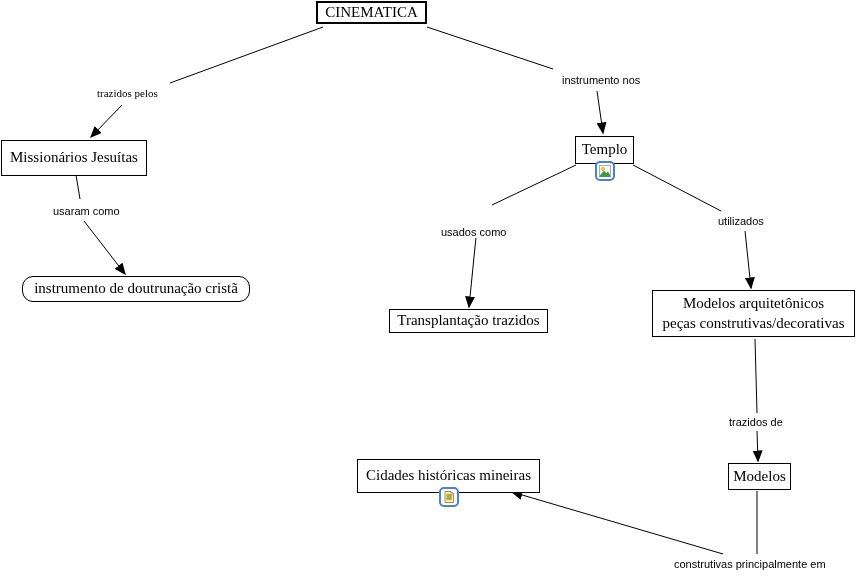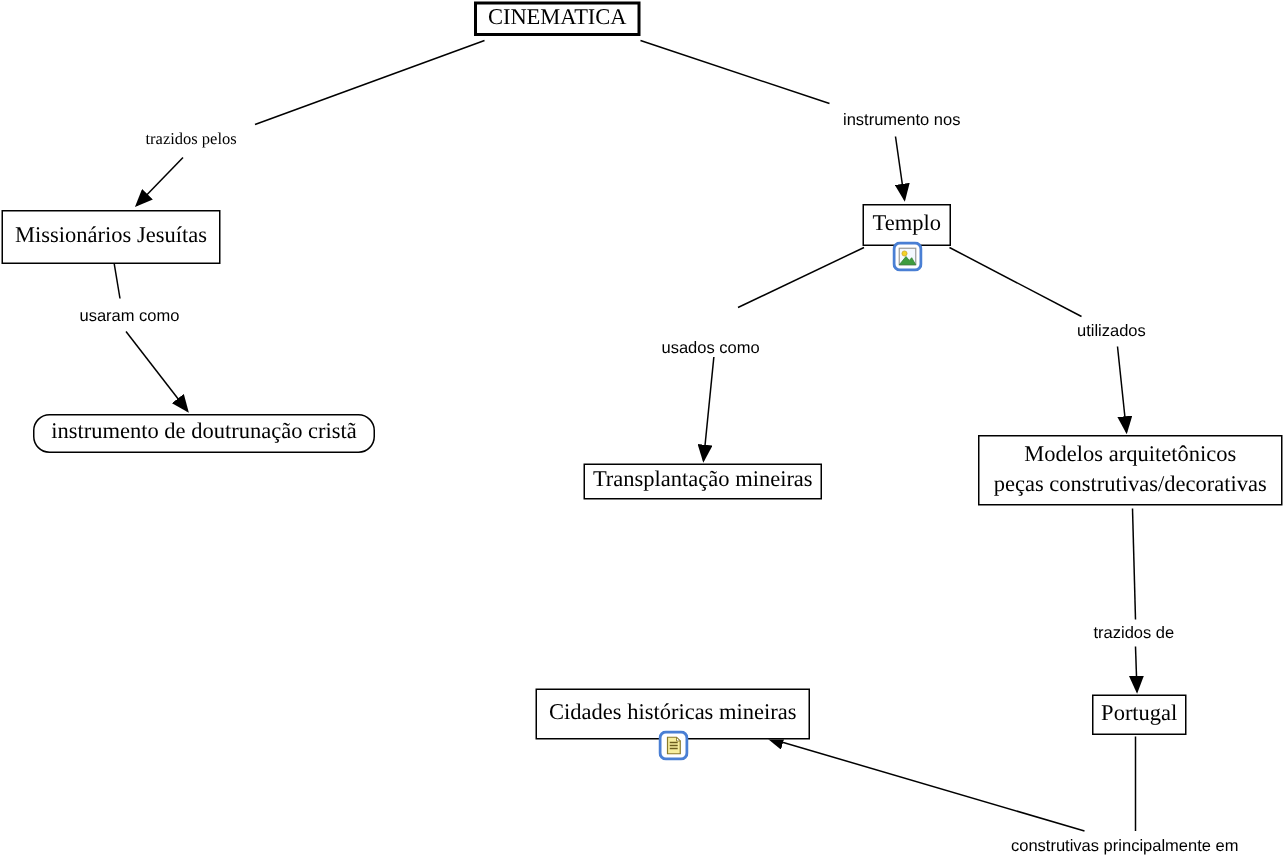--- a/index.html
+++ b/index.html
@@ -87,24 +87,24 @@
       <div class="node" style="left: 22px; top: 276px; width: 228px; height: 26px; border-width: 1px; border-radius: 11px;">instrumento de doutrunação cristã</div>
       <div class="node" style="left: 575px; top: 136px; width: 59px; height: 28px; border-width: 1px; text-align: center;">Templo</div>
       <div class="resource-icon" style="left: 594.5px; top: 161px;">
         <svg width="20" height="20" viewBox="0 0 20 20">
           <rect x="1" y="1" width="18" height="18" rx="4" fill="#ffffff" stroke="#4a7fd4" stroke-width="2"></rect>
           <rect x="4.5" y="4.5" width="11" height="11" fill="#f4f9ff" stroke="#999999" stroke-width="0.8"></rect>
           <circle cx="8" cy="8" r="1.7" fill="#f5d327" stroke="#c9a227" stroke-width="0.5"></circle>
           <path d="M4.5 15.5 L9 10 L11.2 12.6 L12.8 10.8 L15.5 15.5 Z" fill="#3e9c3e" stroke="#2e7d2e" stroke-width="0.5"></path>
         </svg>
       </div>
-      <div class="node" style="left: 389px; top: 309px; width: 159px; height: 24px; border-width: 1px;">Transplantação mineiras</div>
+      <div class="node" style="left: 389px; top: 309px; width: 159px; height: 24px; border-width: 1px;">Transplantação trazidos</div>
       <div class="node" style="left: 652px; top: 290px; width: 203px; height: 47px; border-width: 1px; text-align: center;">Modelos arquitetônicos
 peças construtivas/decorativas</div>
-      <div class="node" style="left: 728px; top: 463px; width: 63px; height: 27px; border-width: 1px;">Portugal</div>
+      <div class="node" style="left: 728px; top: 463px; width: 63px; height: 27px; border-width: 1px;">Modelos</div>
       <div class="node" style="left: 357px; top: 459px; width: 183px; height: 34px; border-width: 1px;">Cidades históricas mineiras</div>
       <div class="resource-icon" style="left: 438.5px; top: 487px;">
         <svg width="20" height="20" viewBox="0 0 20 20">
           <rect x="1" y="1" width="18" height="18" rx="4" fill="#ffffff" stroke="#4a7fd4" stroke-width="2"></rect>
           <path d="M6 4.5 h6 l2.5 2.5 v8.5 h-8.5 z" fill="#f7ee9e" stroke="#8a7a2a" stroke-width="0.8"></path>
           <path d="M12 4.5 l2.5 2.5 h-2.5 z" fill="#ffffff" stroke="#8a7a2a" stroke-width="0.6"></path>
           <line x1="7.5" y1="8" x2="12.8" y2="8" stroke="#6b5d1d" stroke-width="1"></line>
           <line x1="7.5" y1="10" x2="12.8" y2="10" stroke="#6b5d1d" stroke-width="1"></line>
           <line x1="7.5" y1="12" x2="12.8" y2="12" stroke="#6b5d1d" stroke-width="1"></line>
         </svg>

